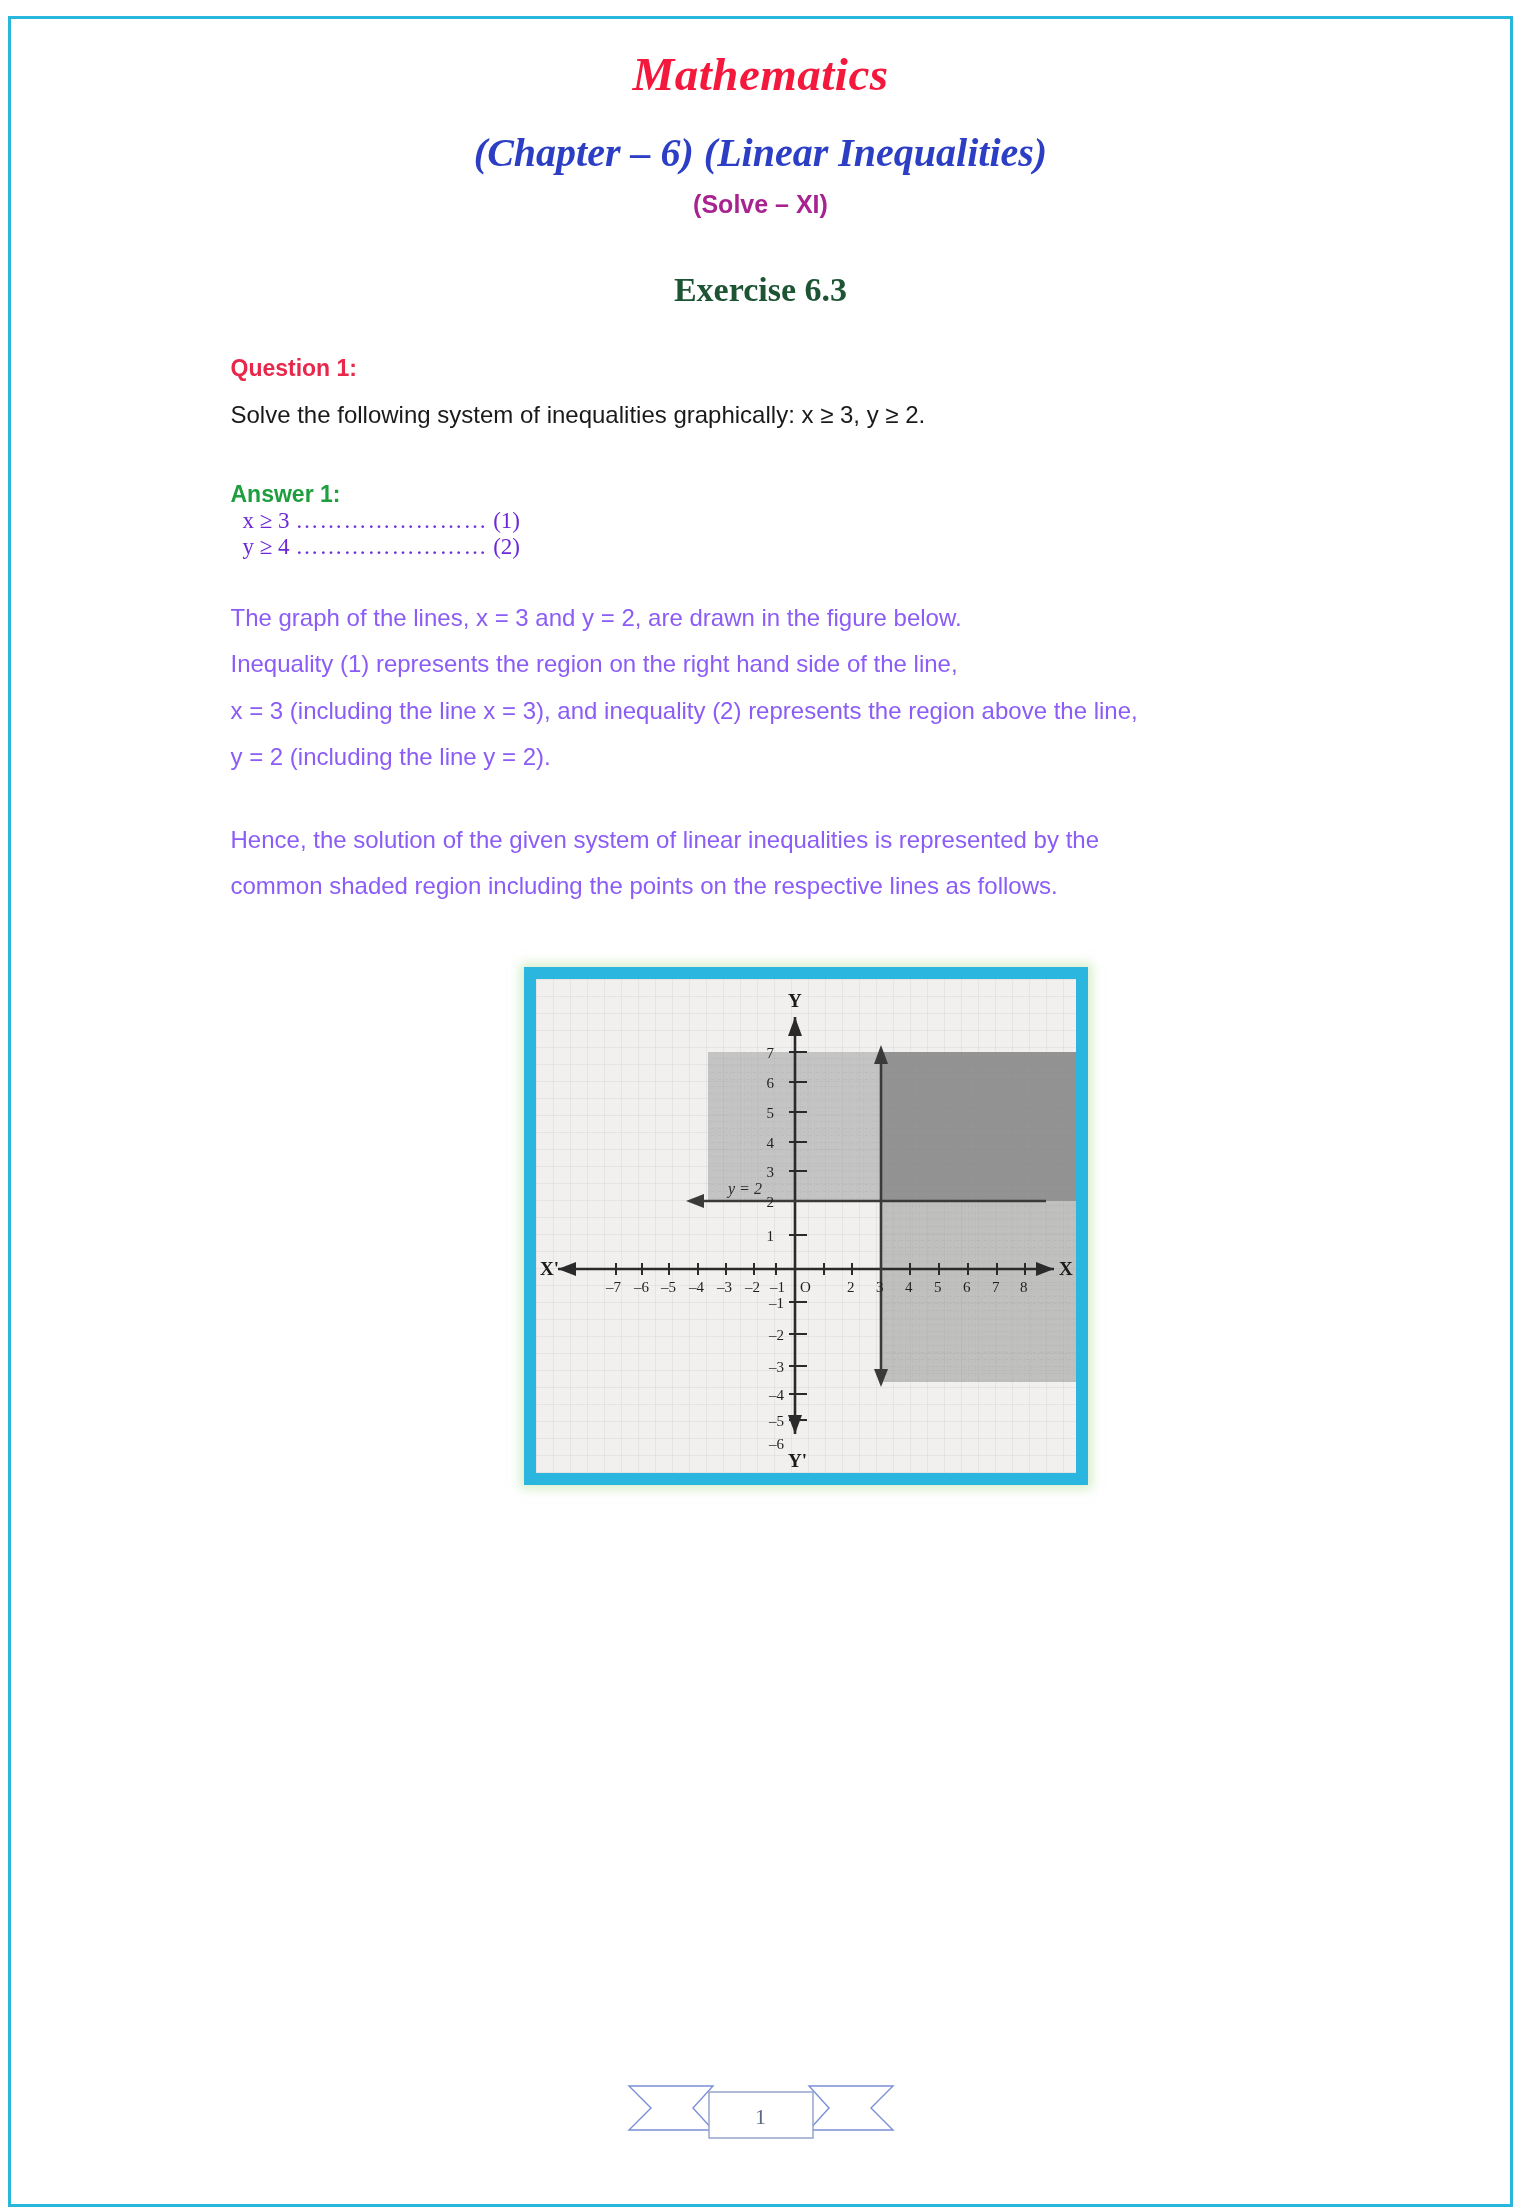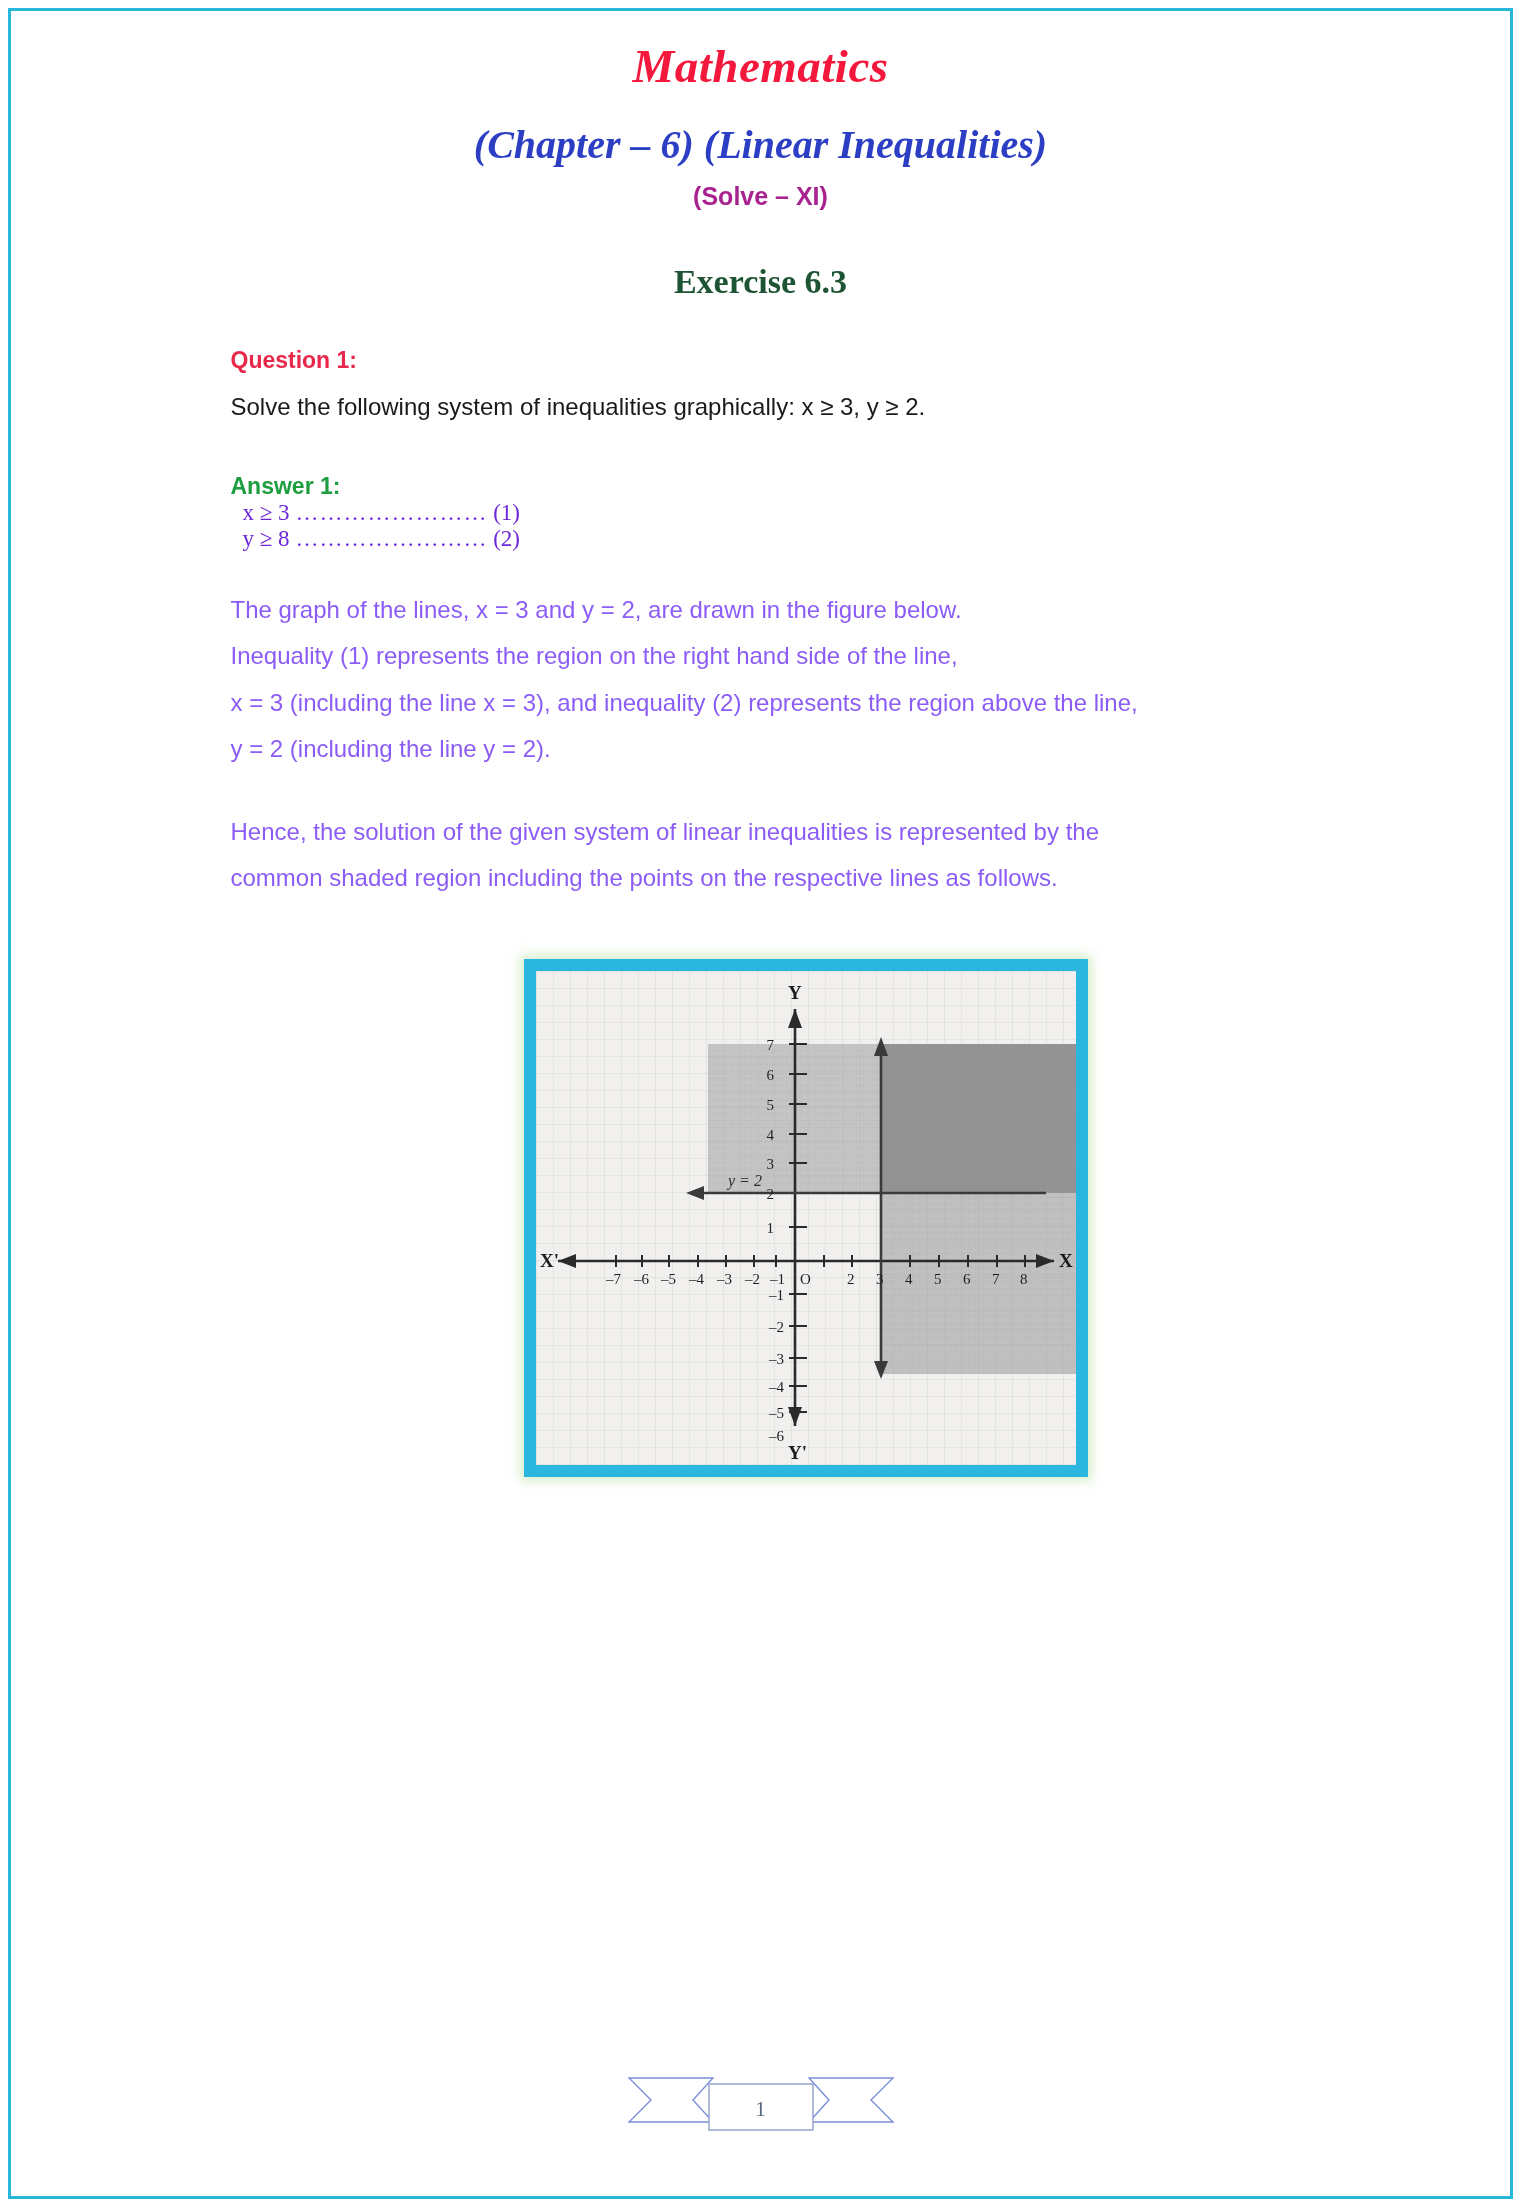--- a/index.html
+++ b/index.html
@@ -12,21 +12,21 @@
     height: 2207px;
     font-family: "Liberation Sans", sans-serif;
     position: relative;
     overflow: hidden;
   }
 
   
   .page-frame {
     position: absolute;
     left: 8px;
-    top: 8px;
+    top: 16px;
     width: 1505px;
     height: 2191px;
     border: 3px solid #29b6dd;
     box-sizing: border-box;
     background: #ffffff;
   }
 
   .page-inner {
     position: absolute;
     left: 0; top: 0; right: 0; bottom: 0;
@@ -199,21 +199,21 @@
       <div class="q-text">Solve the following system of inequalities graphically: x ≥ 3, y ≥ 2.</div>
 
       <div class="a-label">Answer 1:</div>
 
       <div class="eq-line">
         <span>x ≥ 3</span>
         <span class="dots">……………………</span>
         <span>(1)</span>
       </div>
       <div class="eq-line">
-        <span>y ≥ 8</span>
+        <span>y ≥ 4</span>
         <span class="dots">……………………</span>
         <span>(2)</span>
       </div>
 
       <div class="para-block">
         <div class="para">The graph of the lines, x = 3 and y = 2, are drawn in the figure below.</div>
         <div class="para">Inequality (1) represents the region on the right hand side of the line,</div>
         <div class="para">x = 3 (including the line x = 3), and inequality (2) represents the region above the line,</div>
         <div class="para">y = 2 (including the line y = 2).</div>
       </div>

